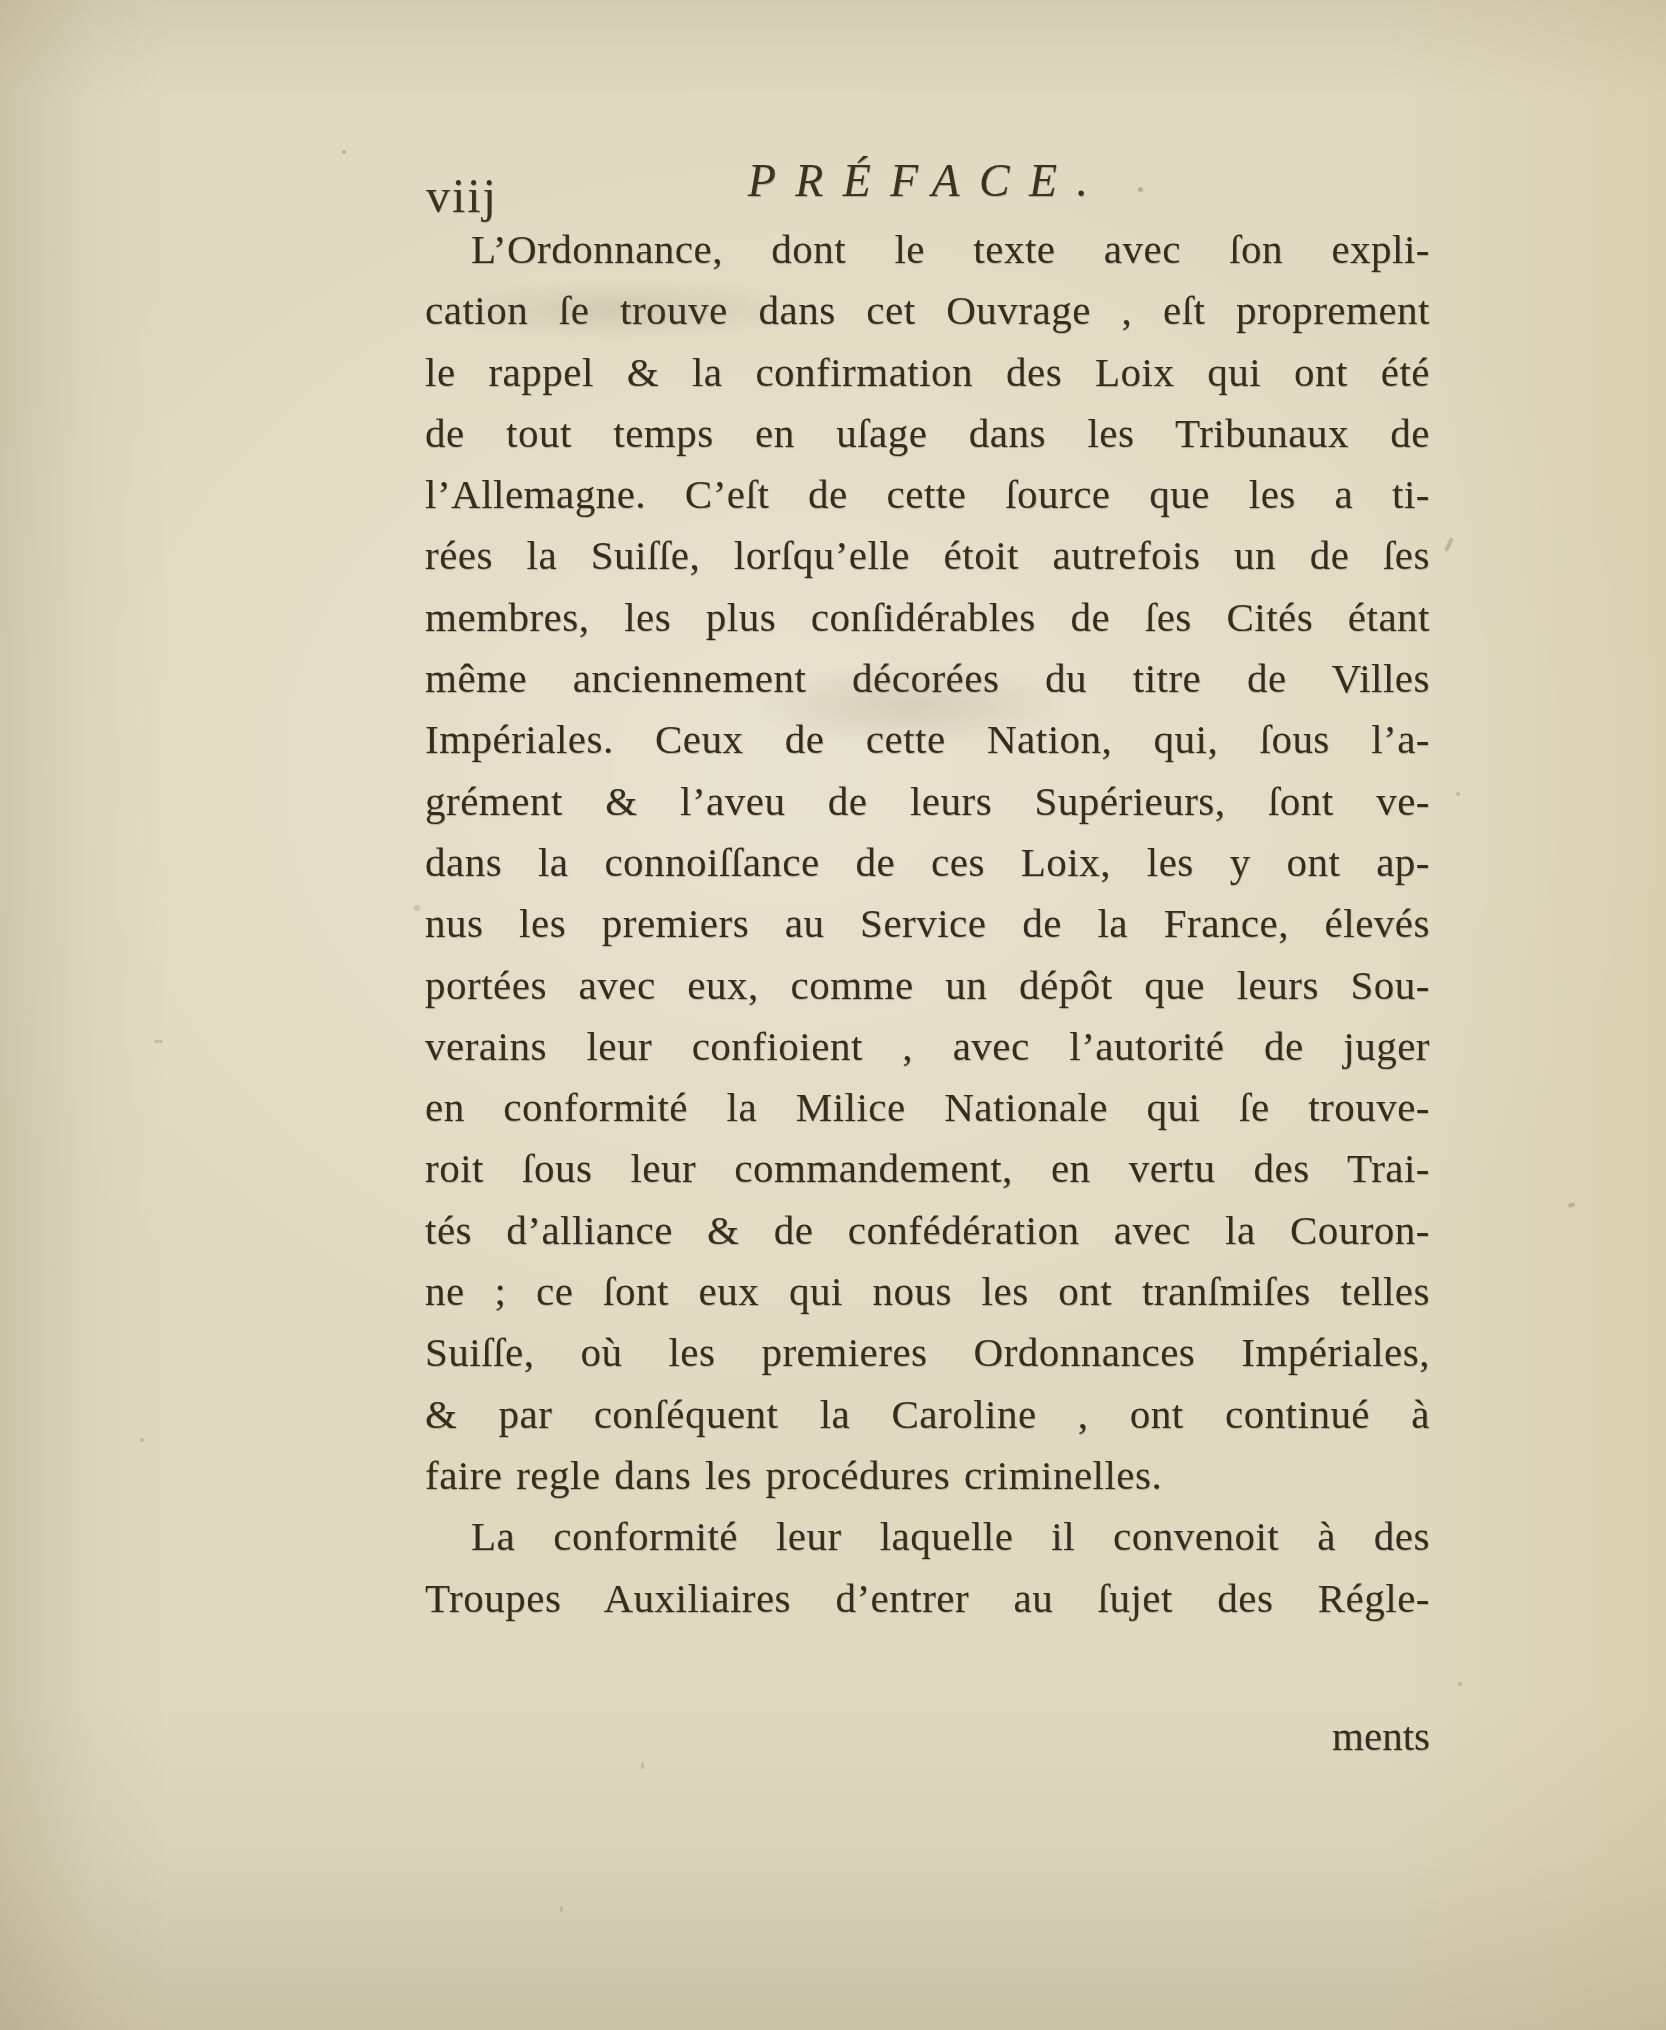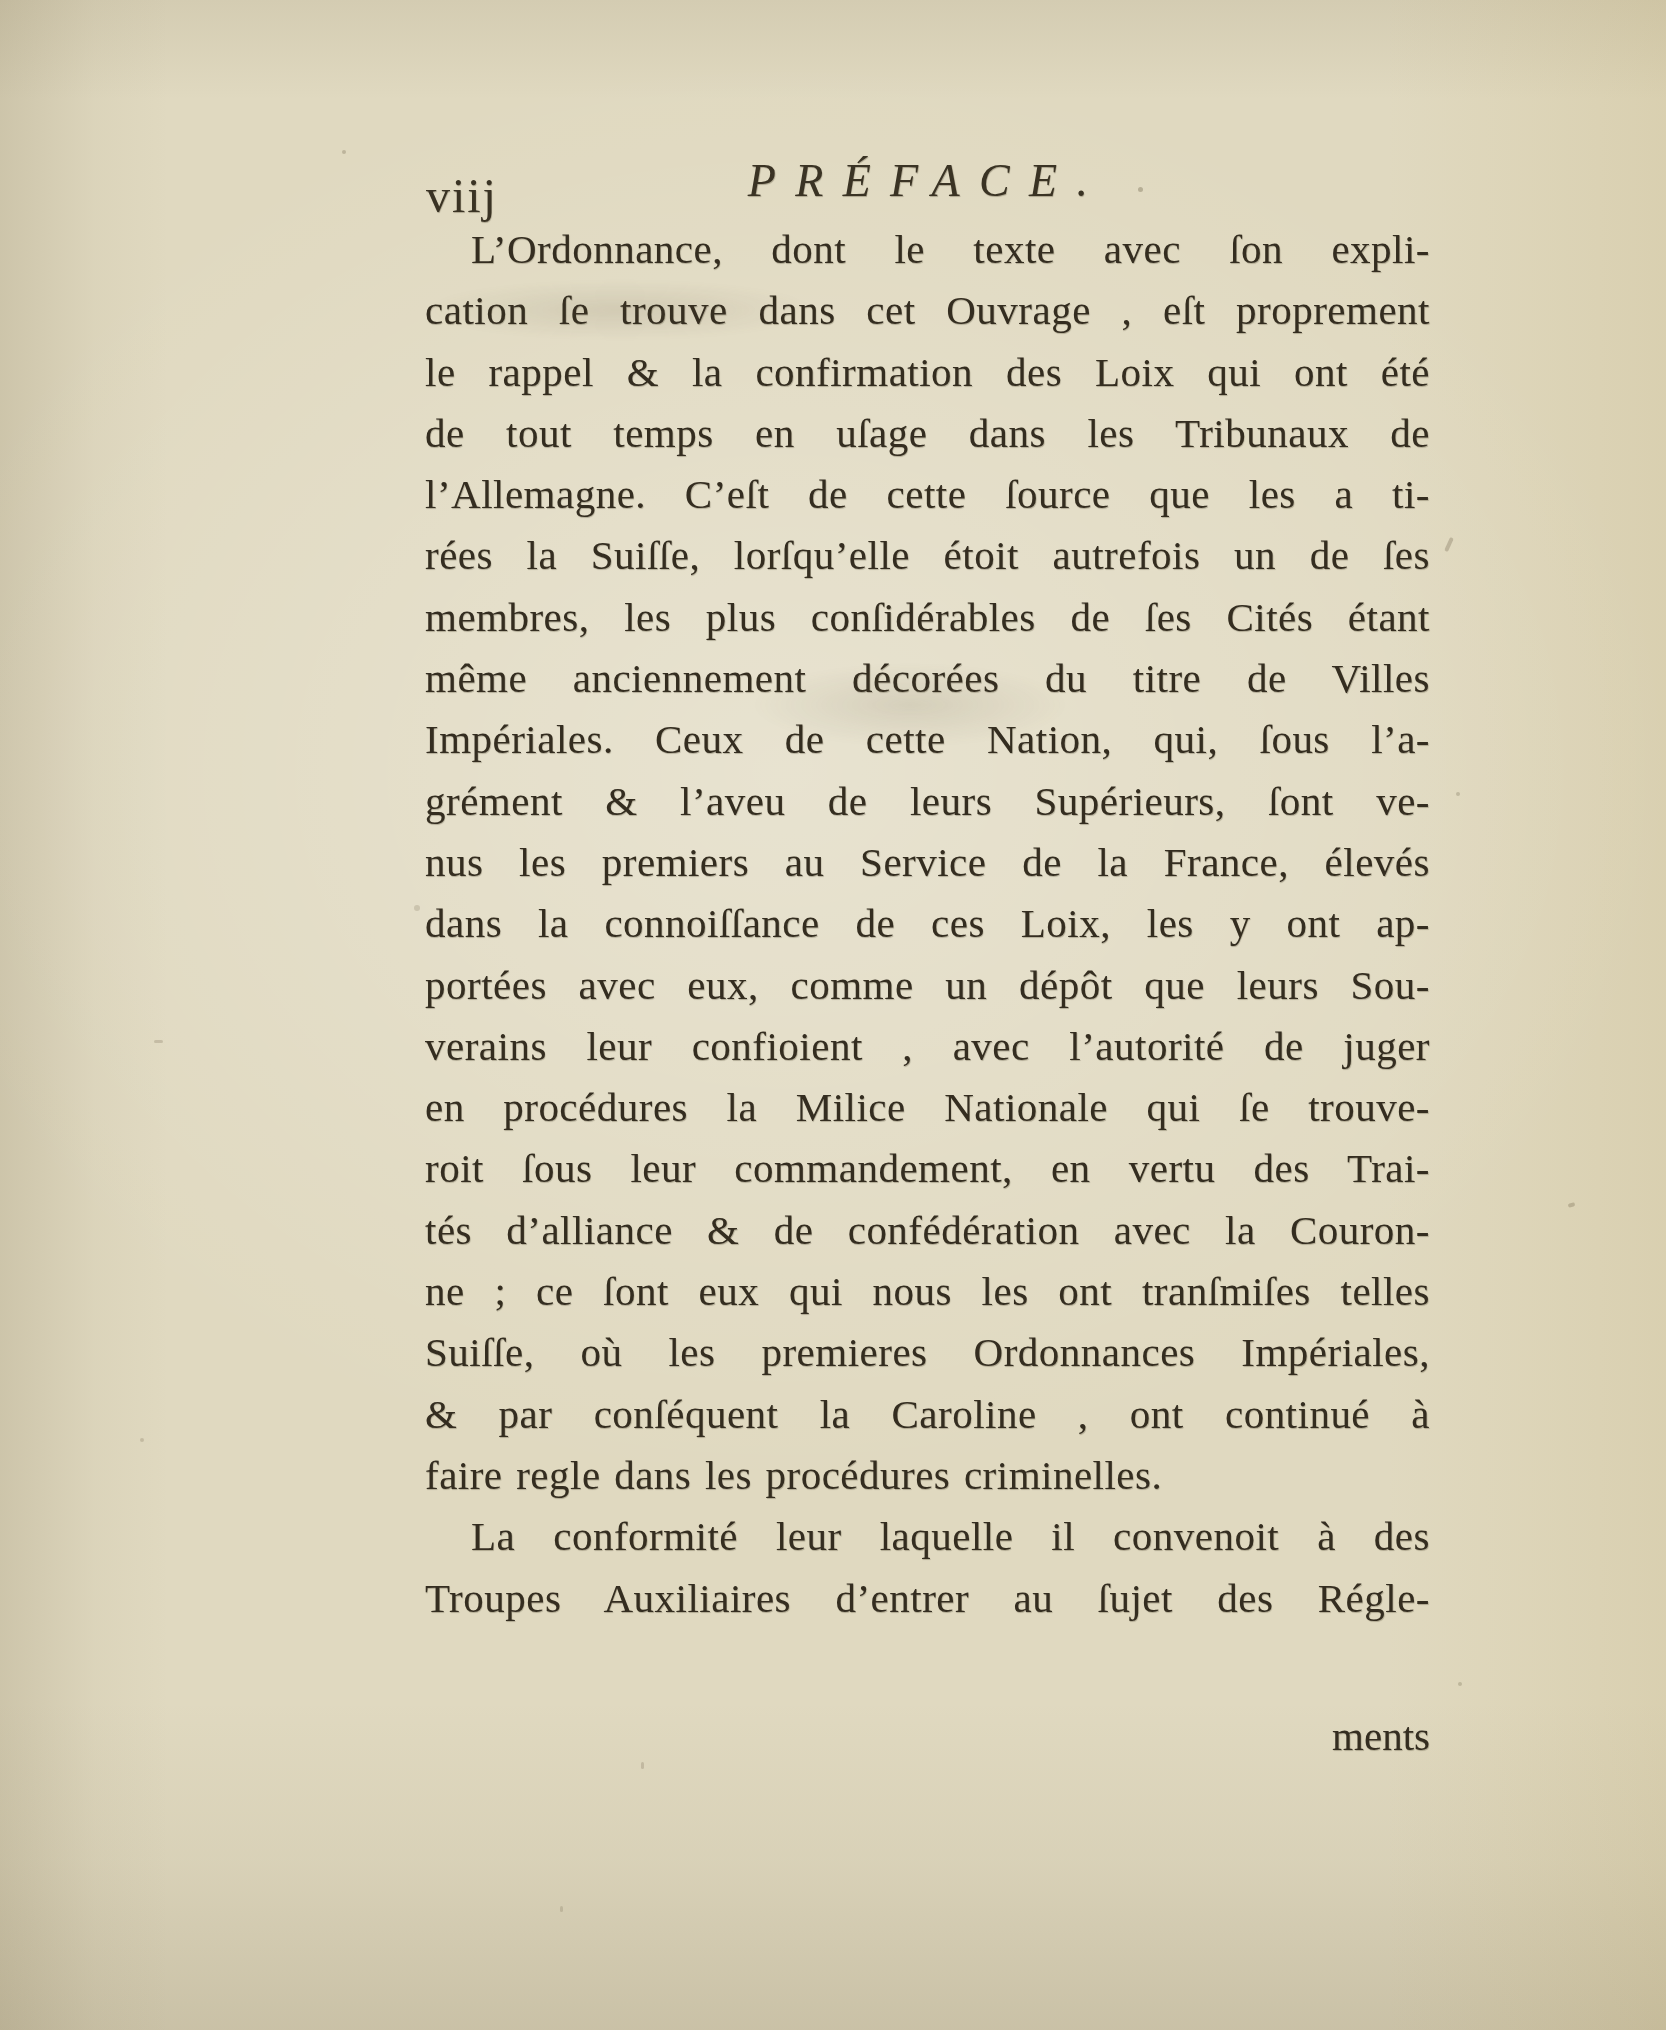--- a/index.html
+++ b/index.html
@@ -107,25 +107,25 @@
     <div class="line indent">L’Ordonnance, dont le texte avec ſon expli-</div>
     <div class="line">cation ſe trouve dans cet Ouvrage , eſt proprement</div>
     <div class="line">le rappel &amp; la confirmation des Loix qui ont été</div>
     <div class="line">de tout temps en uſage dans les Tribunaux de</div>
     <div class="line">l’Allemagne. C’eſt de cette ſource que les a ti-</div>
     <div class="line">rées la Suiſſe, lorſqu’elle étoit autrefois un de ſes</div>
     <div class="line">membres, les plus conſidérables de ſes Cités étant</div>
     <div class="line">même anciennement décorées du titre de Villes</div>
     <div class="line">Impériales. Ceux de cette Nation, qui, ſous l’a-</div>
     <div class="line">grément &amp; l’aveu de leurs Supérieurs, ſont ve-</div>
+    <div class="line">dans la connoiſſance de ces Loix, les y ont ap-</div>
     <div class="line">nus les premiers au Service de la France, élevés</div>
-    <div class="line">dans la connoiſſance de ces Loix, les y ont ap-</div>
     <div class="line">portées avec eux, comme un dépôt que leurs Sou-</div>
     <div class="line">verains leur confioient , avec l’autorité de juger</div>
-    <div class="line">en procédures la Milice Nationale qui ſe trouve-</div>
+    <div class="line">en conformité la Milice Nationale qui ſe trouve-</div>
     <div class="line">roit ſous leur commandement, en vertu des Trai-</div>
     <div class="line">tés d’alliance &amp; de confédération avec la Couron-</div>
     <div class="line">ne ; ce ſont eux qui nous les ont tranſmiſes telles</div>
     <div class="line">Suiſſe, où les premieres Ordonnances Impériales,</div>
     <div class="line">&amp; par conſéquent la Caroline , ont continué à</div>
     <div class="line flush">faire regle dans les procédures criminelles.</div>
     <div class="line indent">La conformité leur laquelle il convenoit à des</div>
     <div class="line">Troupes Auxiliaires d’entrer au ſujet des Régle-</div>
   </div>
 

